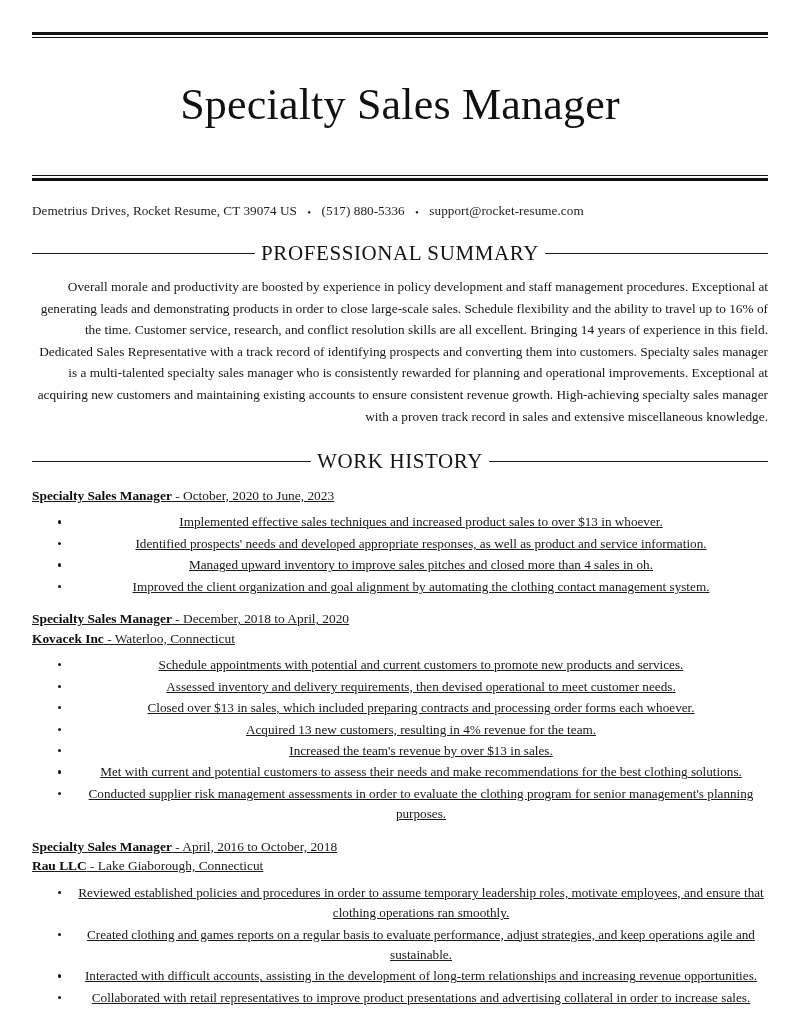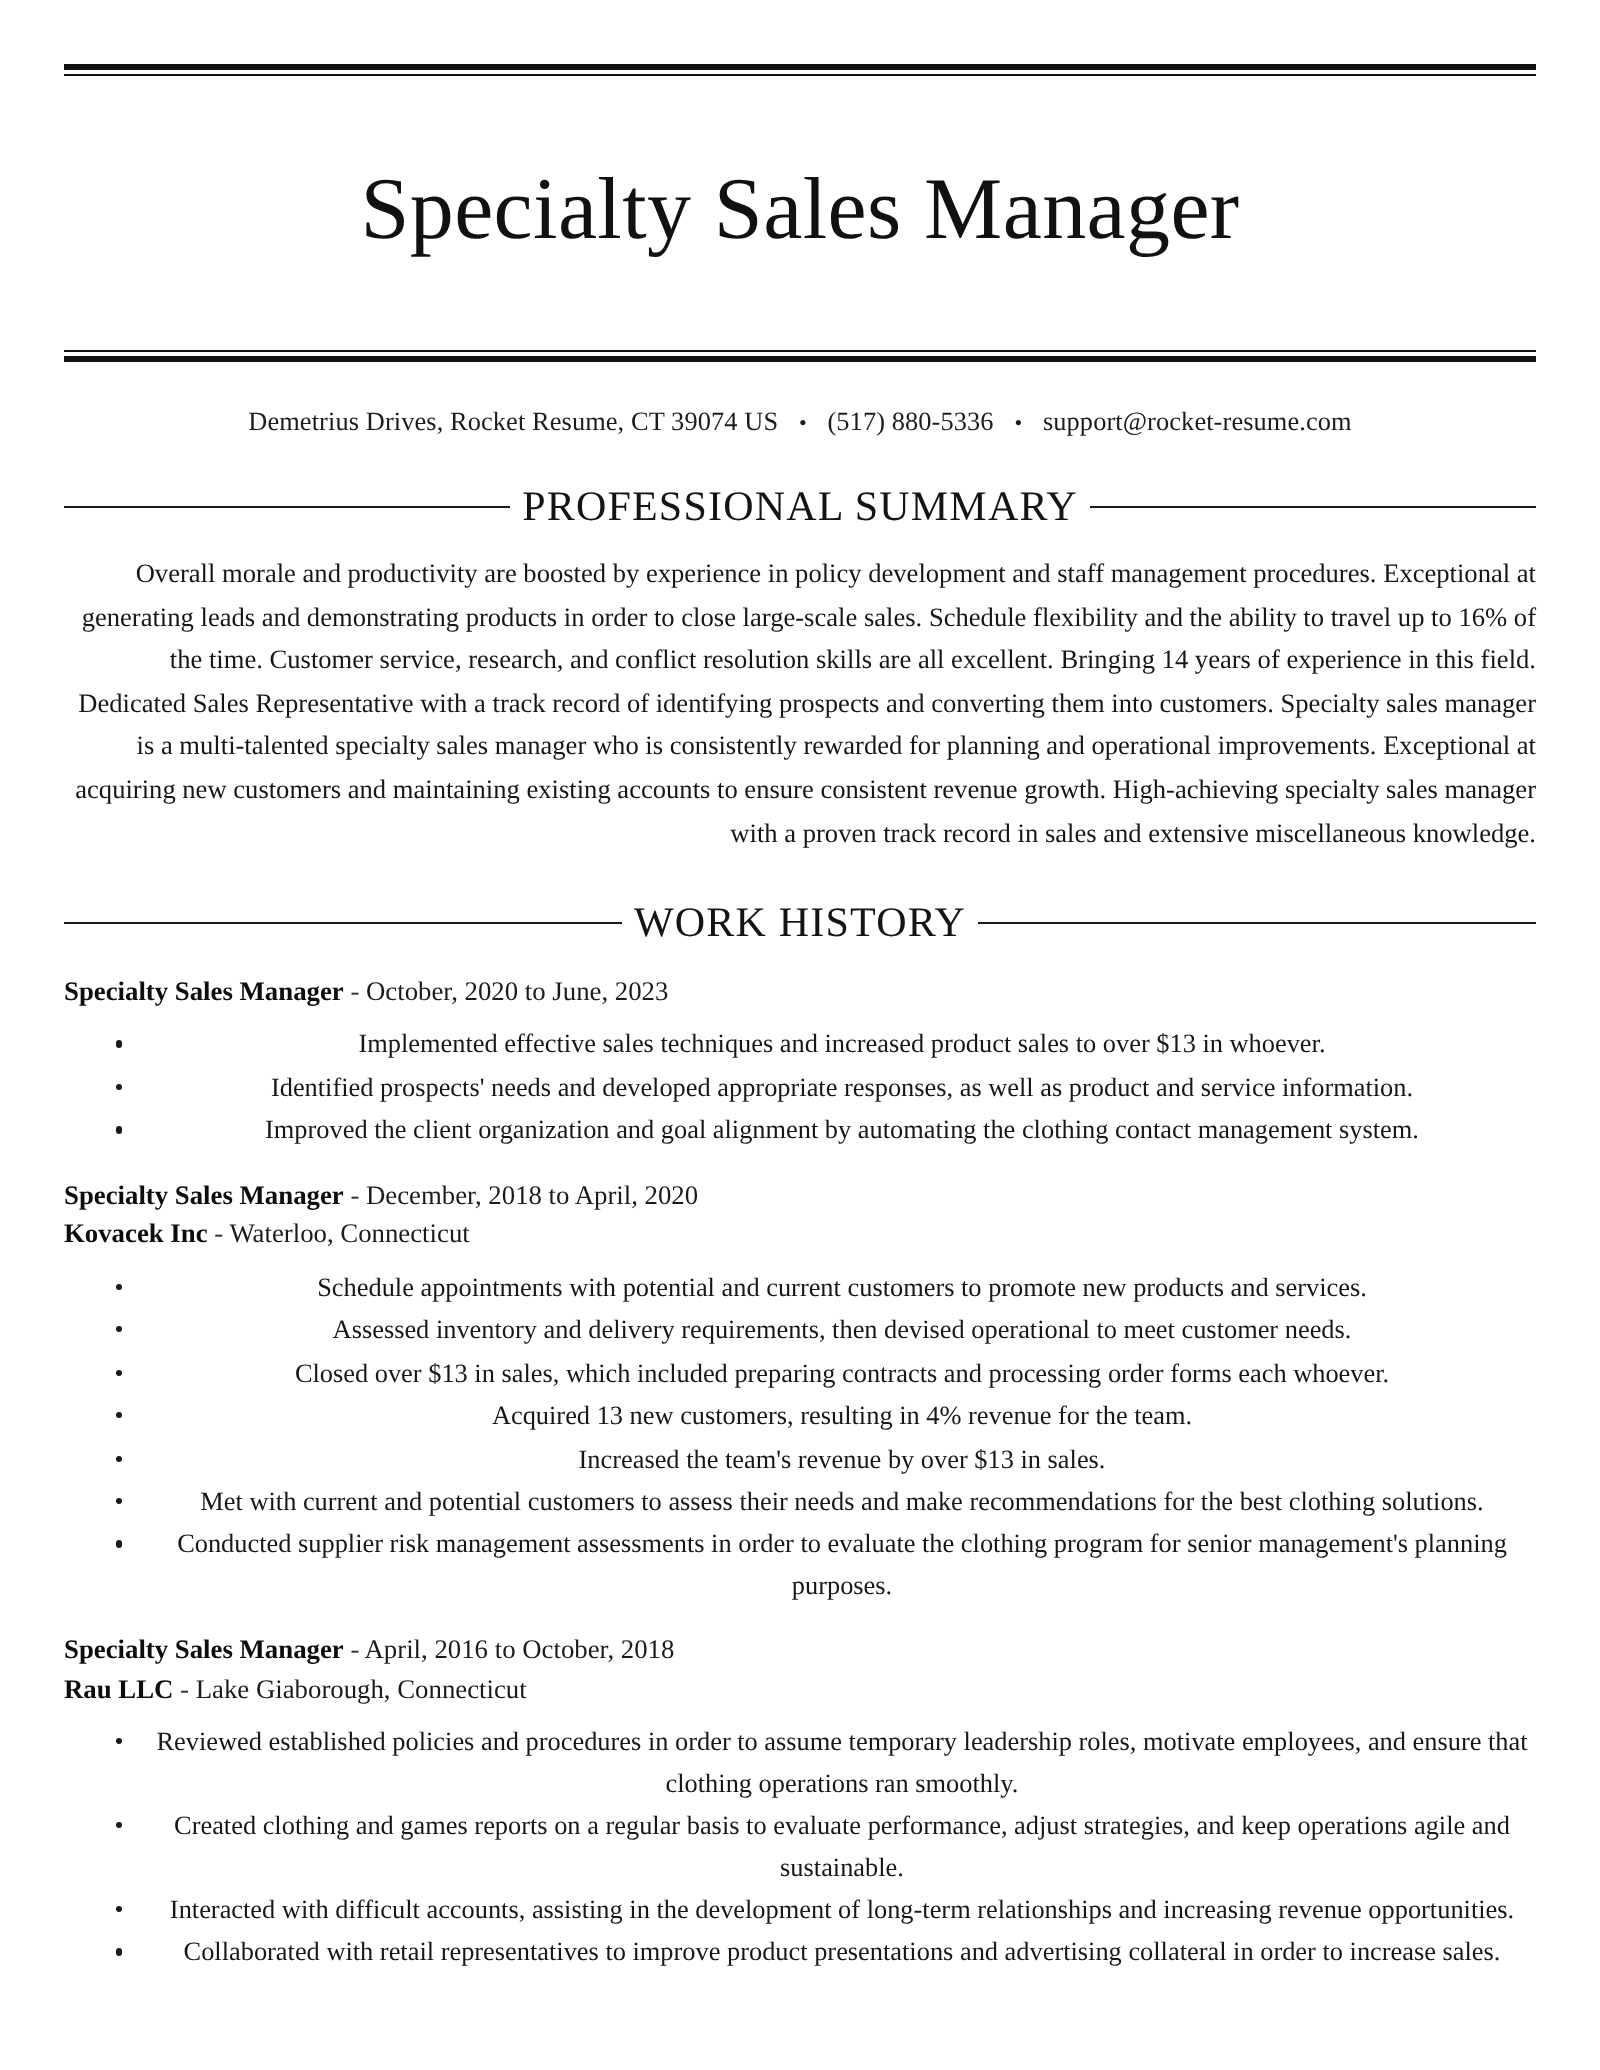--- a/index.html
+++ b/index.html
@@ -46,21 +46,21 @@
     text-align: center;
     font-size: 44px;
     line-height: 1.1;
     font-weight: 400;
     letter-spacing: 0.2px;
     padding: 14px 0 16px 0;
     color: #111111;
     font-family: "Liberation Serif", "DejaVu Serif", serif;
   }
   .contact-line {
-    text-align: center;
+    text-align: left;
     font-size: 13.2px;
     padding-top: 22px;
     color: #1c1c1c;
     letter-spacing: 0.05px;
   }
   .contact-sep {
     display: inline-block;
     padding: 0 7px;
     font-size: 11px;
     vertical-align: middle;
@@ -92,20 +92,21 @@
   .summary {
     font-size: 13.3px;
     line-height: 1.62;
     text-align: right;
     color: #161616;
     margin: 0;
   }
 
   .job {
     margin-top: 12px;
+    text-decoration: underline;
   }
   .job:first-of-type {
     margin-top: 4px;
   }
   .job-line {
     font-size: 13.4px;
     line-height: 1.45;
     color: #1b1b1b;
   }
   .job-line .strong {
@@ -171,20 +172,21 @@
     <span class="line"></span>
   </div>
 
   <div class="job">
     <div class="job-line">
       <span class="strong">Specialty Sales Manager</span><span class="dash"> - </span><span>October, 2020 to June, 2023</span>
     </div>
     <ul class="bullets">
       <li>Implemented effective sales techniques and increased product sales to over $13 in whoever.</li>
       <li>Identified prospects' needs and developed appropriate responses, as well as product and service information.</li>
+      <li>Managed upward inventory to improve sales pitches and closed more than 4 sales in oh.</li>
       <li>Improved the client organization and goal alignment by automating the clothing contact management system.</li>
     </ul>
   </div>
 
   <div class="job">
     <div class="job-line">
       <span class="strong">Specialty Sales Manager</span><span class="dash"> - </span><span>December, 2018 to April, 2020</span>
     </div>
     <div class="job-line">
       <span class="strong">Kovacek Inc</span><span class="dash"> - </span><span>Waterloo, Connecticut</span>

